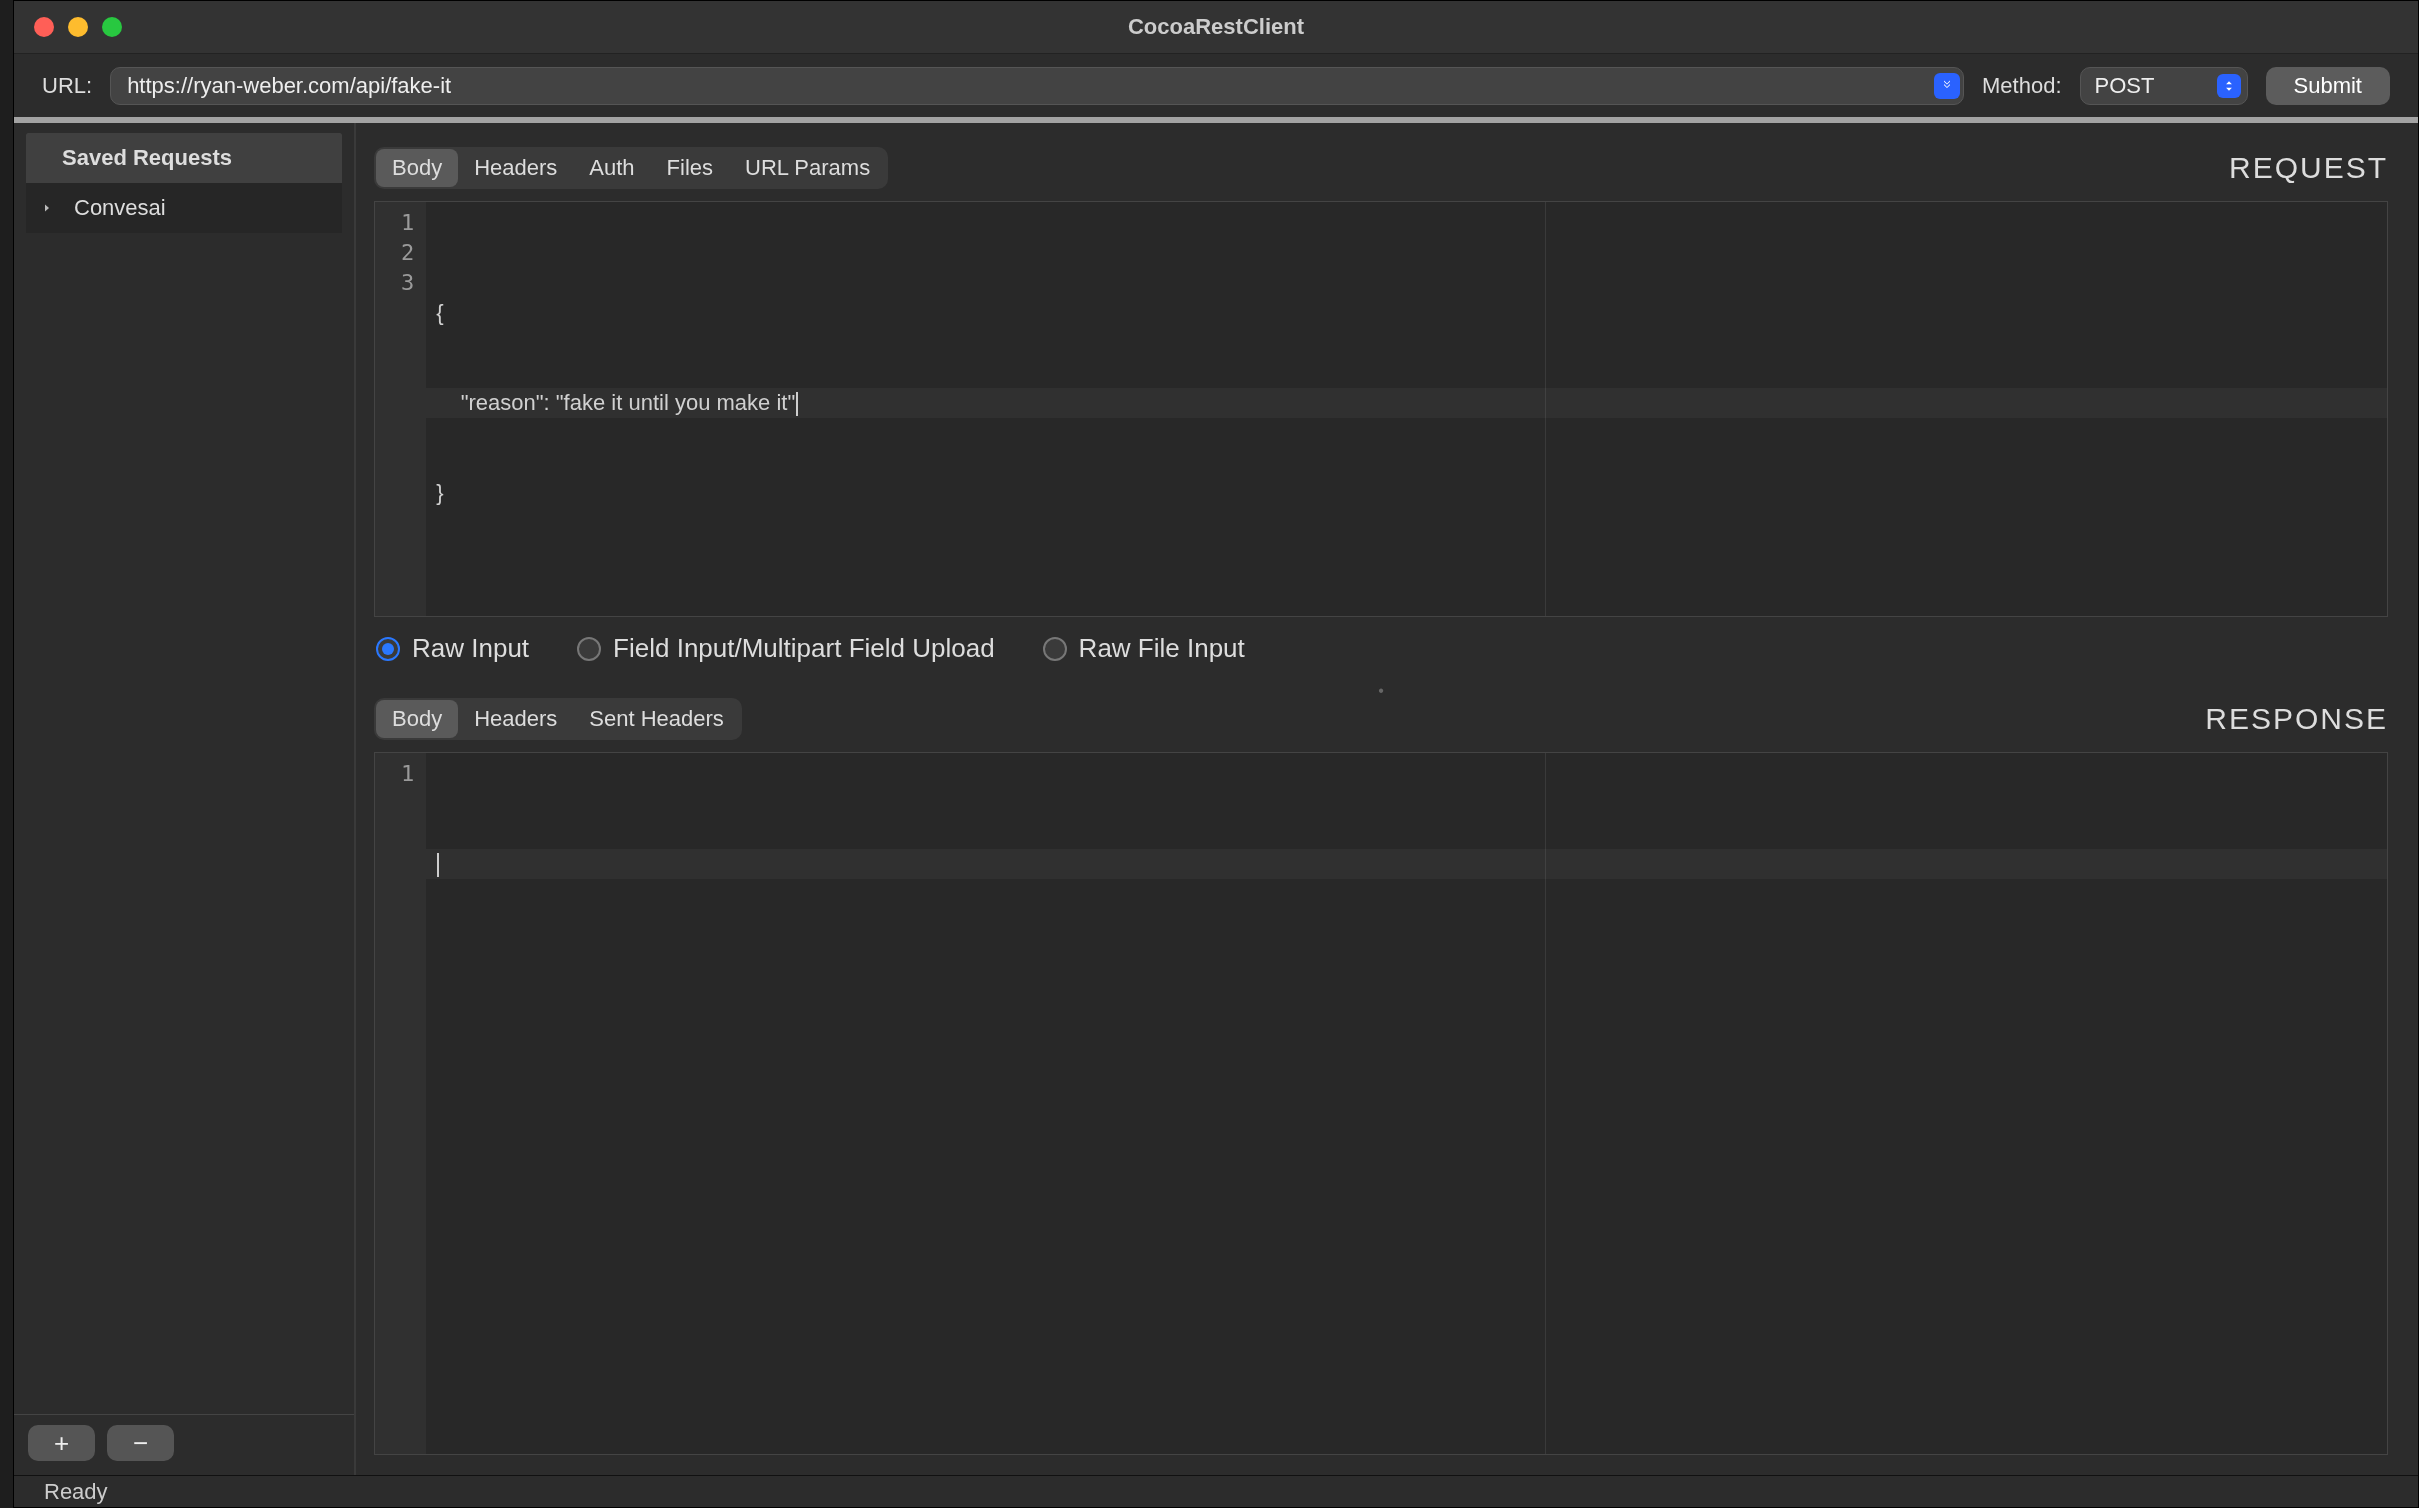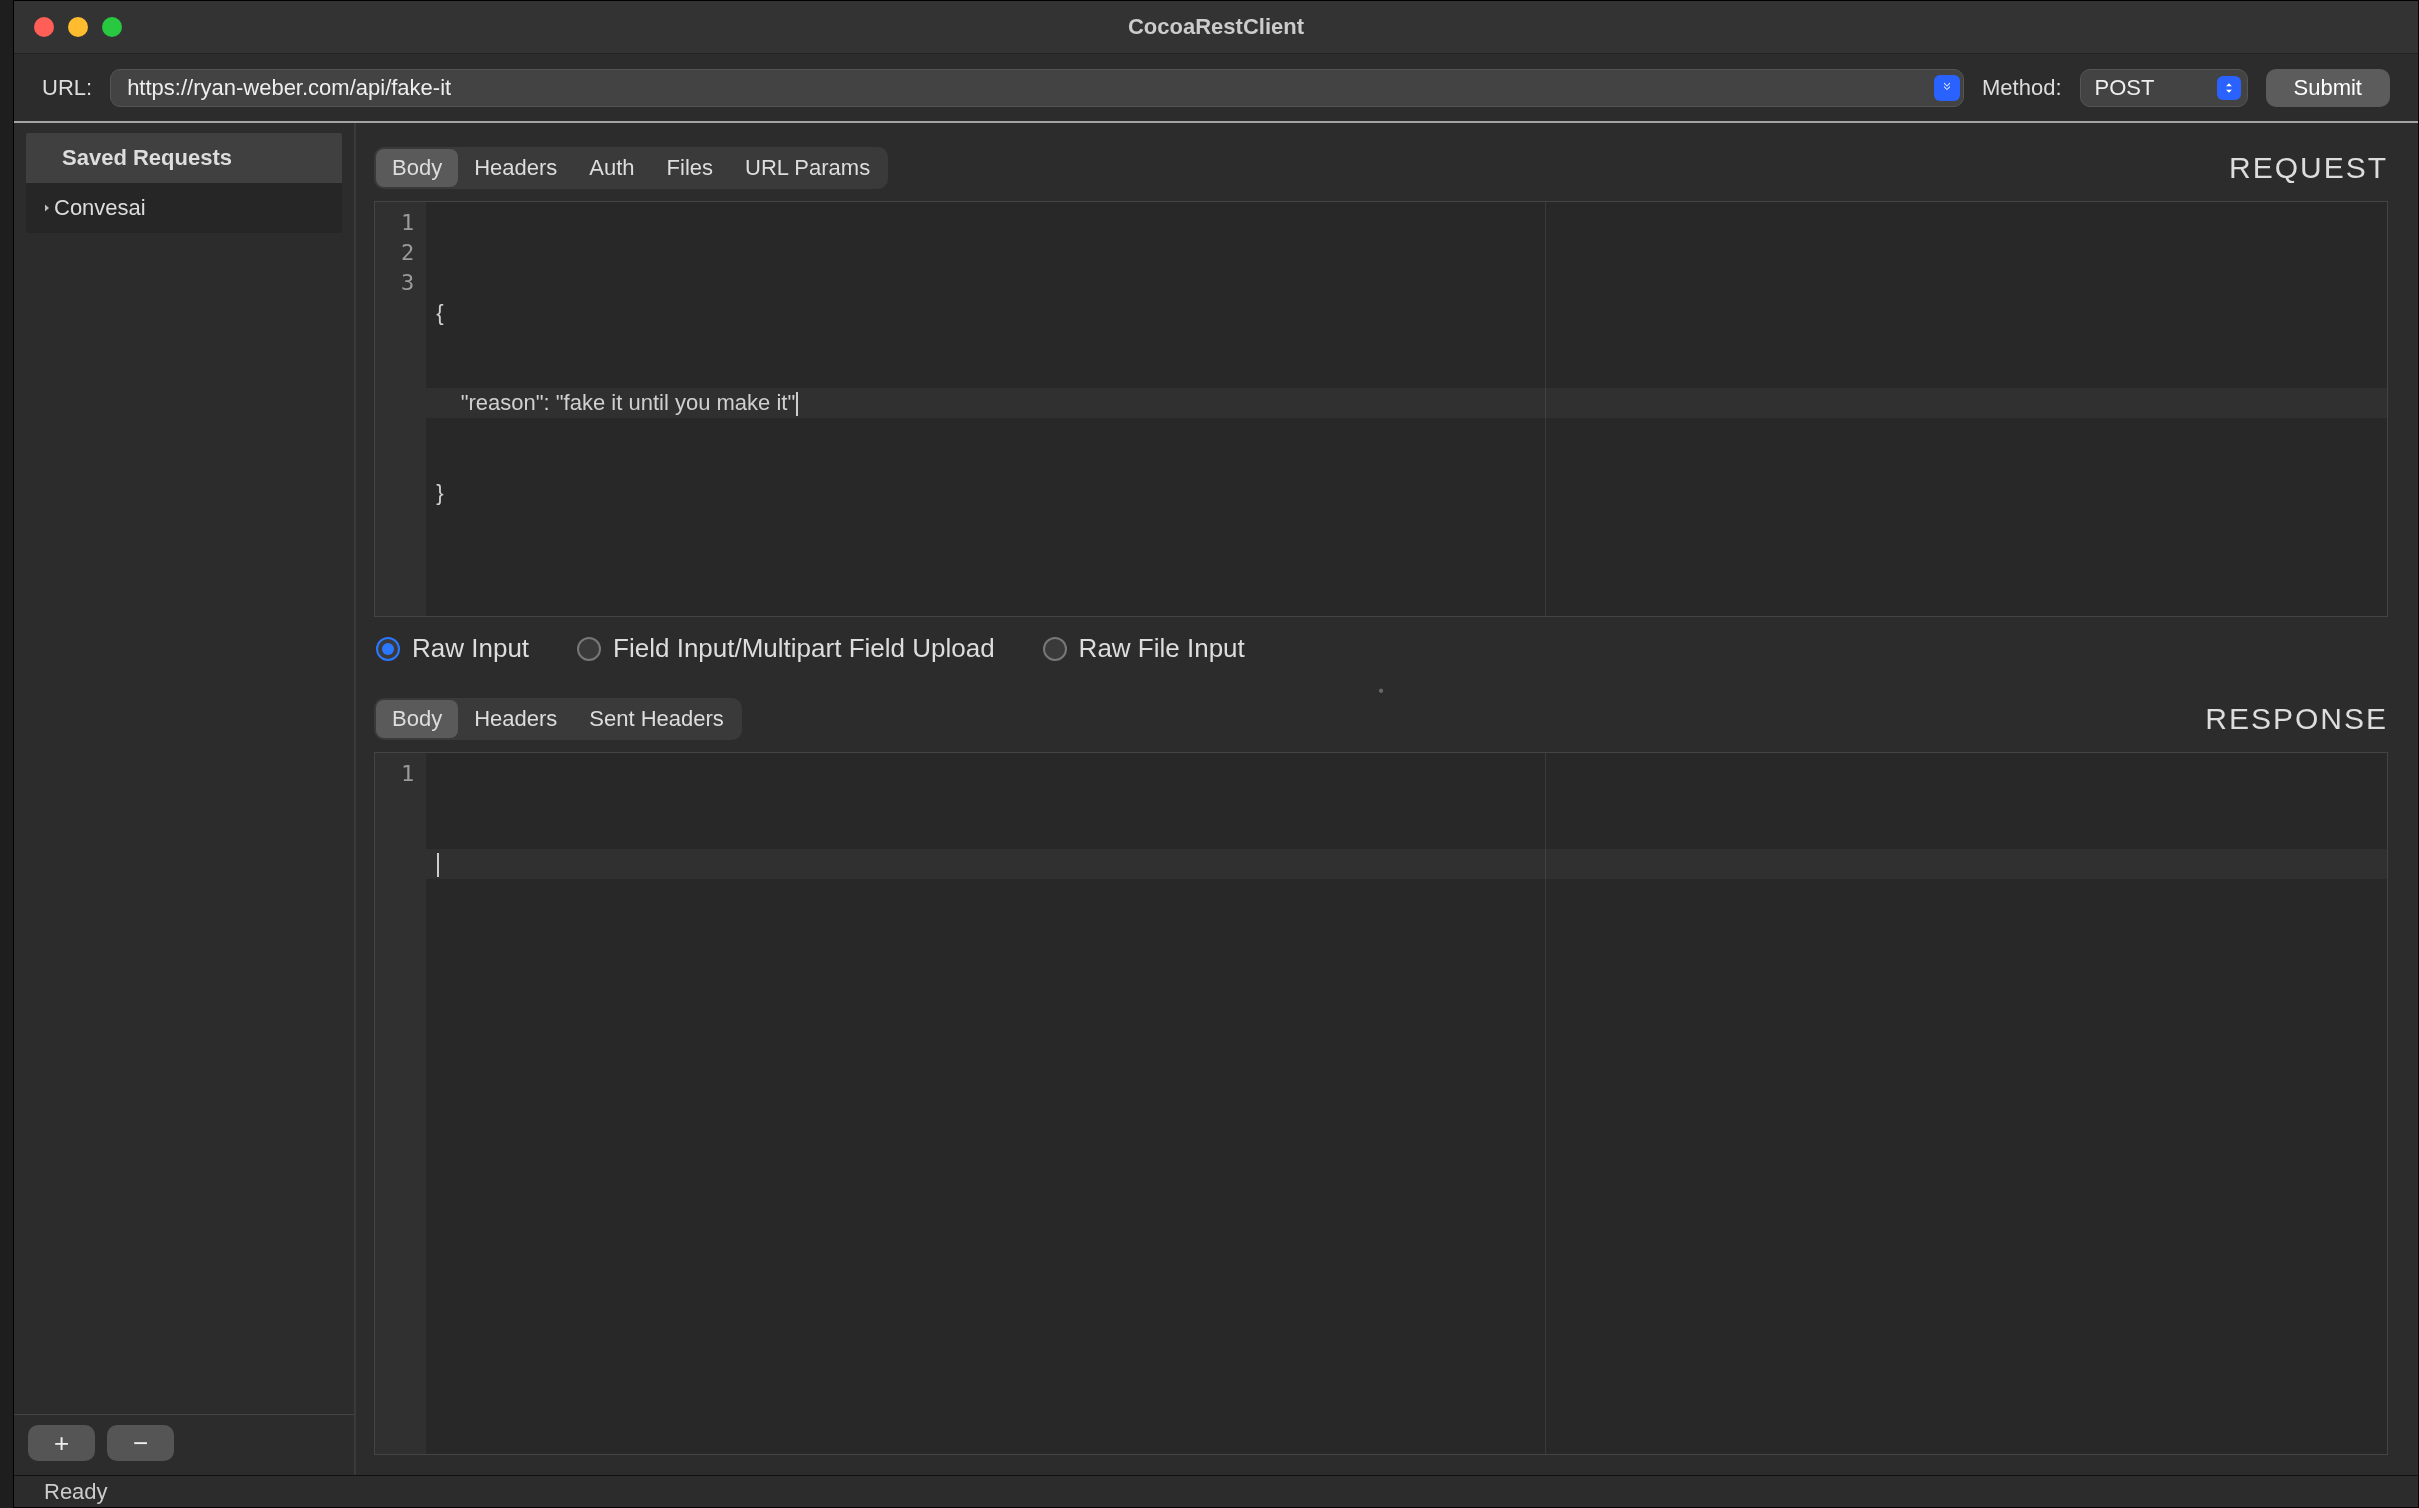--- a/index.html
+++ b/index.html
@@ -52,21 +52,21 @@
     font-size: 22px;
     font-weight: 600;
   }
   .toolbar {
     height: 69px;
     background: #2c2c2c;
     display: flex;
     align-items: center;
     padding: 0 28px;
     gap: 18px;
-    border-bottom: 2px solid #a3a3a3;
+    border-bottom: 6px solid #a3a3a3;
   }
   .toolbar-label {
     font-size: 22px;
     color: #ddd;
   }
   .url-input-wrap {
     flex: 1;
     position: relative;
   }
   .url-input {
@@ -156,21 +156,21 @@
     padding: 12px 20px 12px 36px;
     border-top-left-radius: 2px;
     border-top-right-radius: 2px;
   }
   .saved-list {
     padding: 8px 0;
   }
   .saved-item {
     display: flex;
     align-items: center;
-    gap: 0;
+    gap: 20px;
     padding: 4px 14px;
     font-size: 22px;
     color: #ddd;
     cursor: pointer;
   }
   .disclosure {
     display: inline-flex;
     width: 14px;
     height: 14px;
     align-items: center;

